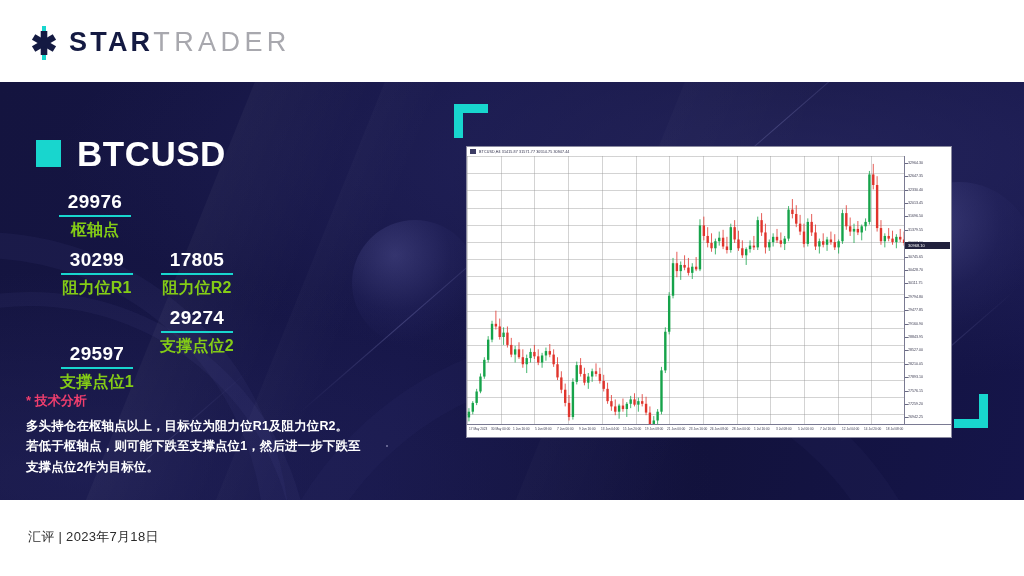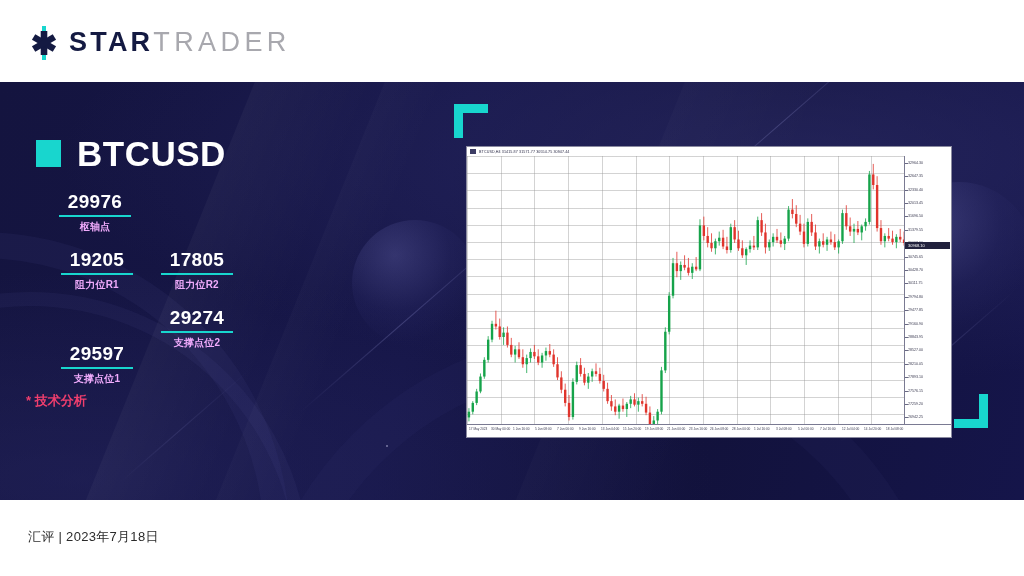--- a/index.html
+++ b/index.html
@@ -131,22 +131,22 @@
     font-size: 19px;
     font-weight: 700;
     line-height: 1.06;
     letter-spacing: 0.3px;
   }
   .lvl .rule {
     width: 72px; height: 2px; background: #18d6ce;
     margin: 3px auto 3px auto;
   }
   .lvl .lab {
-    color: #f0abfc;
-    font-size: 10px;
+    color: #84cc16;
+    font-size: 16px;
     font-weight: 700;
     letter-spacing: 0.2px;
   }
   #lvl-pivot { left: 20px; top: 110px; }
   #lvl-r1    { left: 22px; top: 168px; }
   #lvl-r2    { left: 122px; top: 168px; }
   #lvl-s1    { left: 22px; top: 226px; margin-top: 36px; }
   #lvl-s2    { left: 122px; top: 226px; }
 
   #analysis { position: absolute; left: 26px; top: 310px; width: 400px; }
@@ -315,21 +315,21 @@
         <span id="symbol-name">BTCUSD</span>
       </div>
 
       <div class="lvl" id="lvl-pivot">
         <div class="val">29976</div>
         <div class="rule"></div>
         <div class="lab">枢轴点</div>
       </div>
 
       <div class="lvl" id="lvl-r1">
-        <div class="val">19205</div>
+        <div class="val">30299</div>
         <div class="rule"></div>
         <div class="lab">阻力位R1</div>
       </div>
 
       <div class="lvl" id="lvl-r2">
         <div class="val">17805</div>
         <div class="rule"></div>
         <div class="lab">阻力位R2</div>
       </div>
 
@@ -340,20 +340,25 @@
       </div>
 
       <div class="lvl" id="lvl-s2">
         <div class="val">29274</div>
         <div class="rule"></div>
         <div class="lab">支撑点位2</div>
       </div>
 
       <div id="analysis">
         <div id="analysis-title">* 技术分析</div>
+        <div id="analysis-body">
+          <div>多头持仓在枢轴点以上，目标位为阻力位R1及阻力位R2。</div>
+          <div>若低于枢轴点，则可能下跌至支撑点位1，然后进一步下跌至</div>
+          <div>支撑点位2作为目标位。</div>
+        </div>
       </div>
     </div>
 
     <div id="chart-zone">
       <div class="bracket" id="bracket-tl">
         <i class="h"></i>
           <i class="v"></i>
       </div>
       <div class="bracket" id="bracket-br">
         <i class="h"></i>

